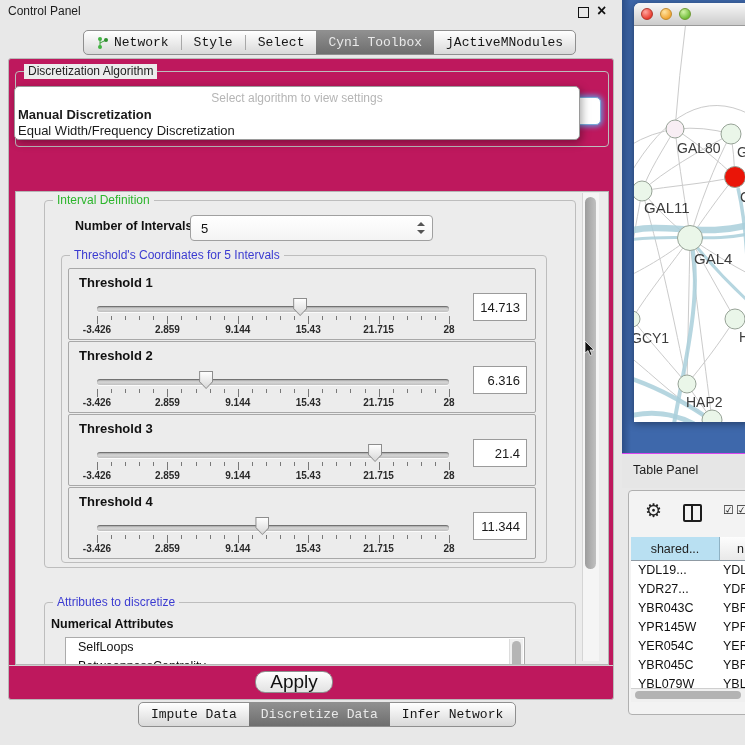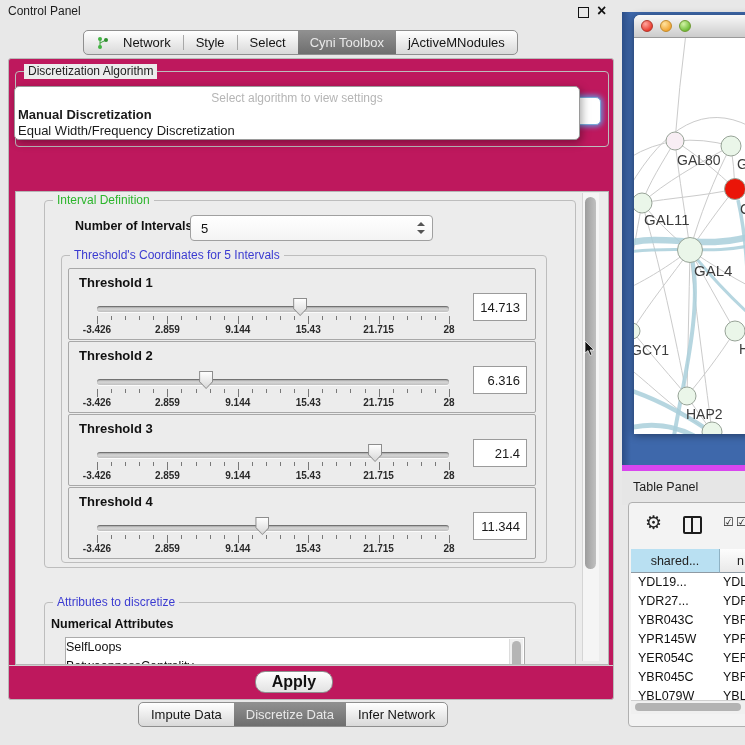--- a/index.html
+++ b/index.html
@@ -6,21 +6,21 @@
   #root{position:relative;width:745px;height:745px;background:#e8e8e8;overflow:hidden;
         font-family:"Liberation Sans","DejaVu Sans",sans-serif;color:#1a1a1a;}
   
   .titlebar{position:absolute;left:0;top:0;width:622px;height:24px;}
   .titlebar .ttl{position:absolute;left:8px;top:4px;font-size:12px;color:#1c1c1c;}
   .float-ic{position:absolute;left:578px;top:7px;width:9px;height:9px;border:1.5px solid #111;background:transparent;}
   .close-ic{position:absolute;left:597px;top:1px;font-size:16px;font-weight:bold;color:#111;line-height:20px;}
   
   .segbar{position:absolute;display:flex;align-items:stretch;height:23px;
           background:linear-gradient(#ffffff,#d9d9d9);border:1px solid #8f8f8f;border-radius:5px;overflow:hidden;}
-  .seg{display:flex;align-items:center;gap:14px;padding:0 12px;font-size:13px;color:#151515;white-space:nowrap;}
+  .seg{display:flex;align-items:center;gap:5px;padding:0 12px;font-size:13px;color:#151515;white-space:nowrap;font-family:Liberation Mono, monospace;}
   .seg.sel{background:linear-gradient(#909090,#6e6e6e);color:#e9e9e9;}
   .segsep{width:1px;background:#a8a8a8;margin:4px 0;}
   
   .outer-panel{position:absolute;left:8px;top:58px;width:604px;height:640px;background:#be185d;
                border:1px solid #b9b9b9;border-radius:3px;}
   .grp{position:absolute;border:1px solid #bdbdbd;border-radius:4px;}
   .gtitle{position:absolute;top:-8px;left:8px;background:#ececec;padding:0 4px;font-size:12px;line-height:15px;white-space:nowrap;}
   .t-black{color:#222;} .t-green{color:#2cb52c;} .t-blue{color:#3b3bd1;}
   .combo{position:absolute;background:linear-gradient(#ffffff,#f4f4f4);border:1px solid #a0a0a0;border-radius:4px;
          font-size:13px;color:#111;display:flex;align-items:center;padding:0 10px;box-sizing:border-box;}
@@ -50,40 +50,40 @@
   .ticks{position:absolute;left:28px;top:47px;width:353px;height:9px;}
   .tick{position:absolute;top:0;width:1px;background:#787878;}
   .tick.major{height:8px;} .tick.minor{height:4px;}
   .tlabels{position:absolute;left:28px;top:55px;width:353px;height:12px;}
   .tlabel{position:absolute;transform:translateX(-50%);font-size:10px;font-weight:bold;color:#2a2a2a;white-space:nowrap;}
   .valbox{position:absolute;left:404px;top:24px;width:54px;height:28px;background:#fff;border:1px solid #9b9b9b;
           font-size:13px;text-align:right;line-height:28px;padding-right:6px;box-sizing:border-box;}
   
   .attr-label{position:absolute;left:6px;top:14px;font-size:12.5px;font-weight:bold;color:#111;}
   .attr-list{position:absolute;left:20px;top:34px;width:458px;height:200px;background:#fff;border:1px solid #ababab;}
-  .attr-item{font-size:12.5px;line-height:19px;color:#111;}
+  .attr-item{font-size:12.5px;line-height:19px;padding-left:12px;color:#111;}
   .attr-list .lsb{position:absolute;right:1px;top:1px;width:13px;bottom:1px;background:#f0f0f0;border-left:1px solid #ddd;}
   .attr-list .lsb i{position:absolute;left:2px;top:2px;width:9px;height:34px;border-radius:5px;background:#b5b5b5;display:block;}
   
   .apply-sep{position:absolute;left:0;right:0;top:606px;border-top:1px solid #d0d0d0;}
   .apply-btn{position:absolute;left:246px;top:612px;width:76px;height:20px;border:1px solid #8f8f8f;border-radius:10px;
-             background:linear-gradient(#ffffff,#e2e2e2);font-size:16px;text-align:center;line-height:19px;color:#111;font-weight:bold;}
-  
-  #right{position:absolute;left:622px;top:12px;width:123px;height:709px;}
+             background:linear-gradient(#ffffff,#e2e2e2);font-size:19px;text-align:center;line-height:19px;color:#111;}
+  
+  #right{position:absolute;left:622px;top:0;width:123px;height:709px;}
   .desk{position:absolute;left:0;top:0;width:123px;height:453px;background:linear-gradient(90deg,#2c4e87 0px,#3e68ab 9px);}
   .netwin{position:absolute;left:12px;top:3px;width:118px;height:418px;background:#fff;border-radius:6px 6px 0 0;
           box-shadow:0 2px 8px rgba(0,0,0,.45);}
   .netbar{position:absolute;left:0;top:0;width:118px;height:22px;border-radius:6px 6px 0 0;
           background:linear-gradient(#f8f8f8,#cccccc);border-bottom:1px solid #9a9a9a;}
   .light{position:absolute;top:5px;width:12px;height:12px;border-radius:50%;}
   .lr{left:7px;background:radial-gradient(circle at 35% 30%,#ffa69e,#e8382b 75%);border:1px solid #b0362c;box-sizing:border-box;}
   .ly{left:26px;background:radial-gradient(circle at 35% 30%,#ffe3a0,#f0a32f 75%);border:1px solid #c08a2e;box-sizing:border-box;}
   .lg{left:45px;background:radial-gradient(circle at 35% 30%,#d2f3a5,#6cbb35 75%);border:1px solid #6f9a34;box-sizing:border-box;}
   .canvas{position:absolute;left:0;top:23px;width:118px;height:396px;background:#fff;overflow:hidden;}
-  .tp-bar{position:absolute;left:0;top:453px;width:123px;height:34px;background:#e6e6e6;border-top:6px solid #d946ef;}
+  .tp-bar{position:absolute;left:0;top:453px;width:123px;height:34px;background:#e6e6e6;border-top:1px solid #d946ef;}
   .tp-bar span{position:absolute;left:11px;top:9px;font-size:12.5px;color:#1c1c1c;}
   .tp-card{position:absolute;left:6px;top:490px;width:132px;height:223px;background:#f3f3f3;border:1px solid #b0b0b0;border-radius:4px;}
   .gear{position:absolute;left:16px;top:8px;font-size:19px;color:#222;font-family:"DejaVu Sans",sans-serif;}
   .spliticon{position:absolute;left:54px;top:13px;width:15px;height:14px;border:2px solid #1c1c1c;border-radius:2px;}
   .spliticon:before{content:"";position:absolute;left:6px;top:0;bottom:0;width:2px;background:#1c1c1c;}
   .cb{position:absolute;top:12px;font-size:12px;color:#222;font-family:"DejaVu Sans",sans-serif;}
   .tbl{position:absolute;left:2px;top:46px;width:128px;height:151px;background:#fff;overflow:hidden;}
   .thead{position:absolute;left:0;top:0;height:24px;display:flex;width:160px;}
   .th{font-size:12.5px;line-height:24px;box-sizing:border-box;border-bottom:1px solid #8f9aa3;color:#222;}
   .th.c1{width:89px;text-align:center;background:#b9e0f2;border-right:1px solid #8fb2c4;}

